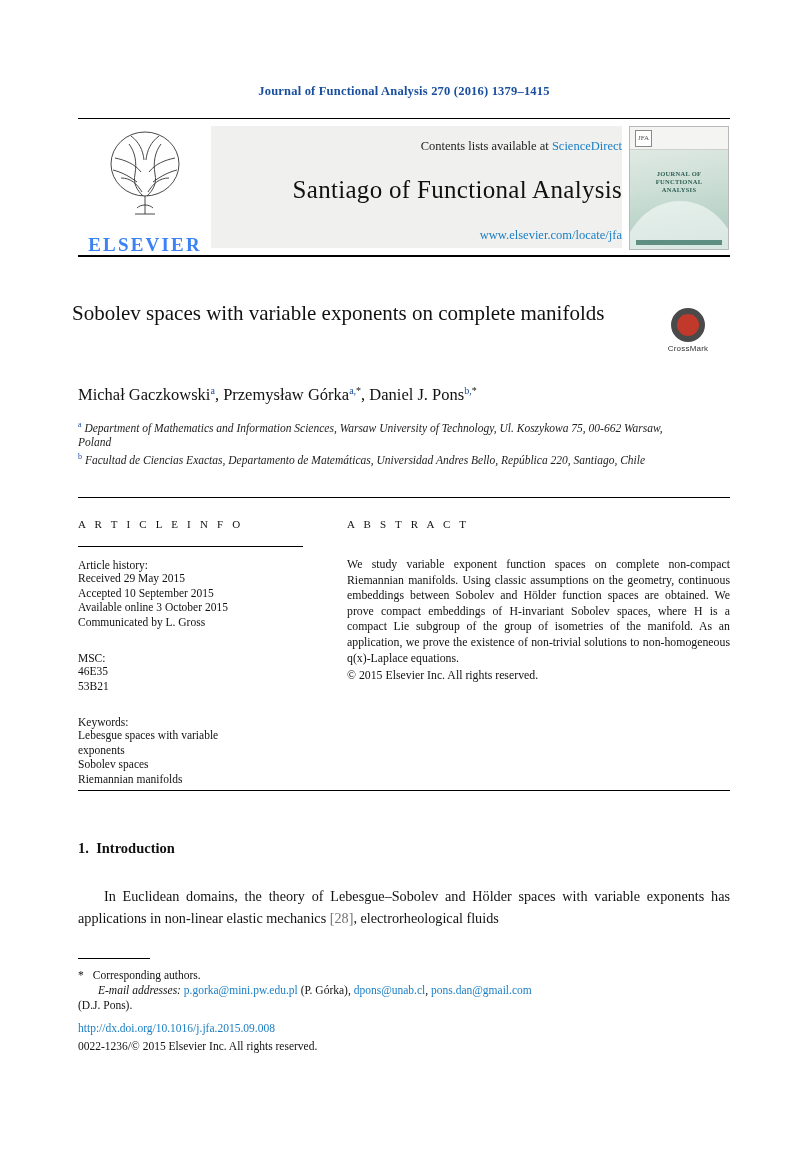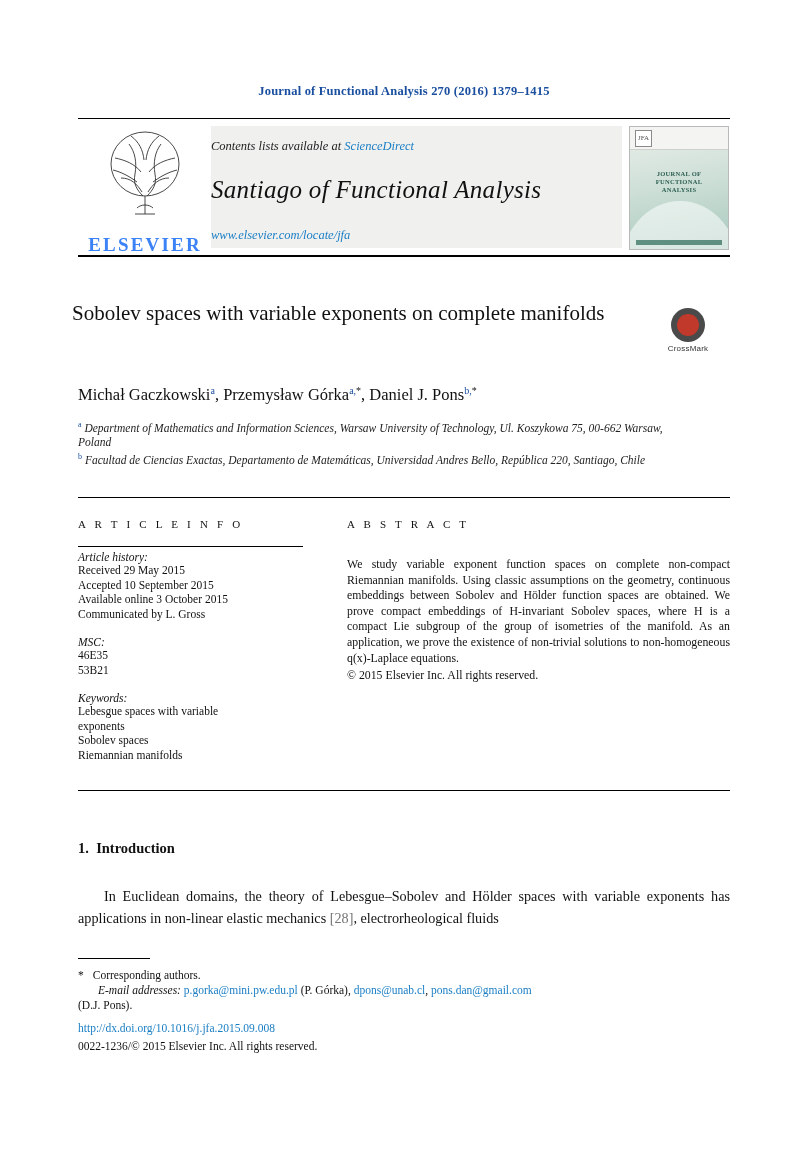--- a/index.html
+++ b/index.html
@@ -83,22 +83,21 @@
     margin-top: 14px;
   }
 
   .center-box {
     position: absolute;
     top: 8px;
     left: 133px;
     width: 411px;
     height: 122px;
     background: #f0f0ef;
-    text-align: left;
-    font-style: italic;
+    text-align: right;
   }
   .contents-line {
     font-family: "Liberation Serif", serif;
     font-size: 12.5px;
     color: #222;
     padding-top: 13px;
   }
   .contents-line a {
     color: #1a7ec4;
     text-decoration: none;
@@ -274,23 +273,22 @@
     letter-spacing: 3.2px;
     color: #111;
   }
   .info-rule {
     width: 225px;
     height: 1px;
     background: #000;
     margin-top: 16px;
   }
   .info-sub {
-    font-style: italic;
     font-size: 11.5px;
-    margin-top: 4px;
+    margin-top: 12px;
     color: #111;
   }
   .info-line {
     font-size: 11.5px;
     line-height: 14.5px;
     color: #111;
   }
   .info-gap {
     height: 11px;
   }

